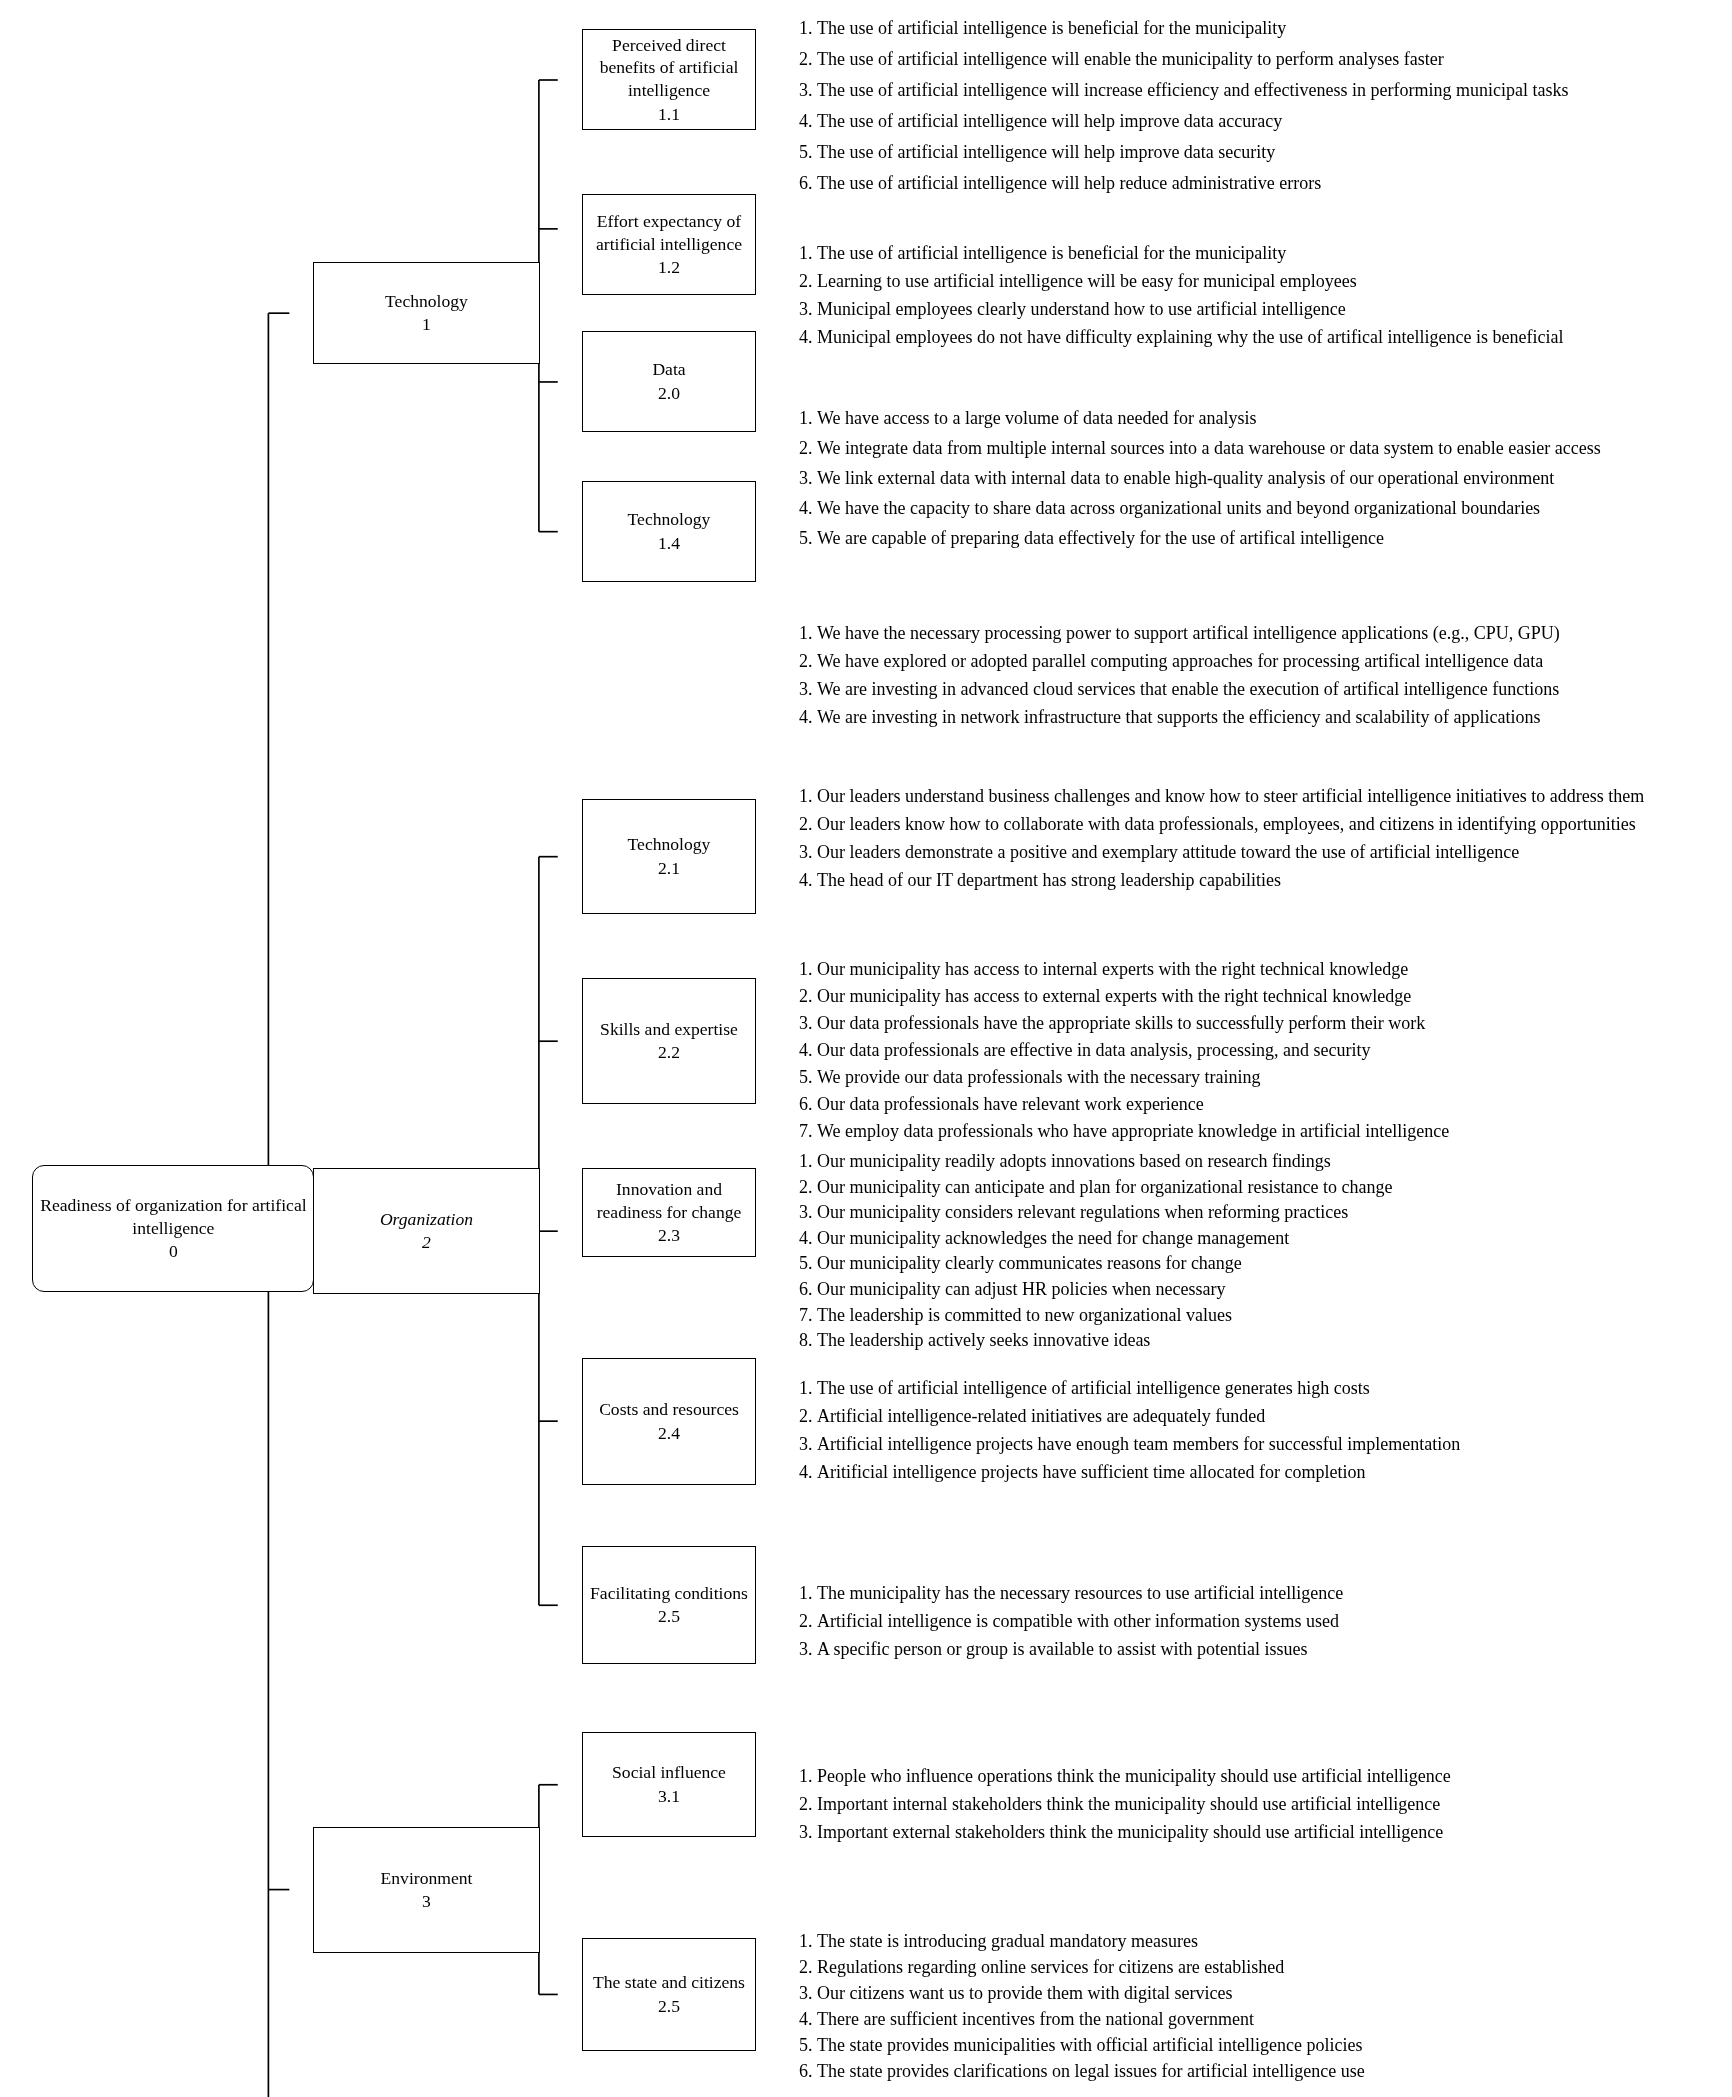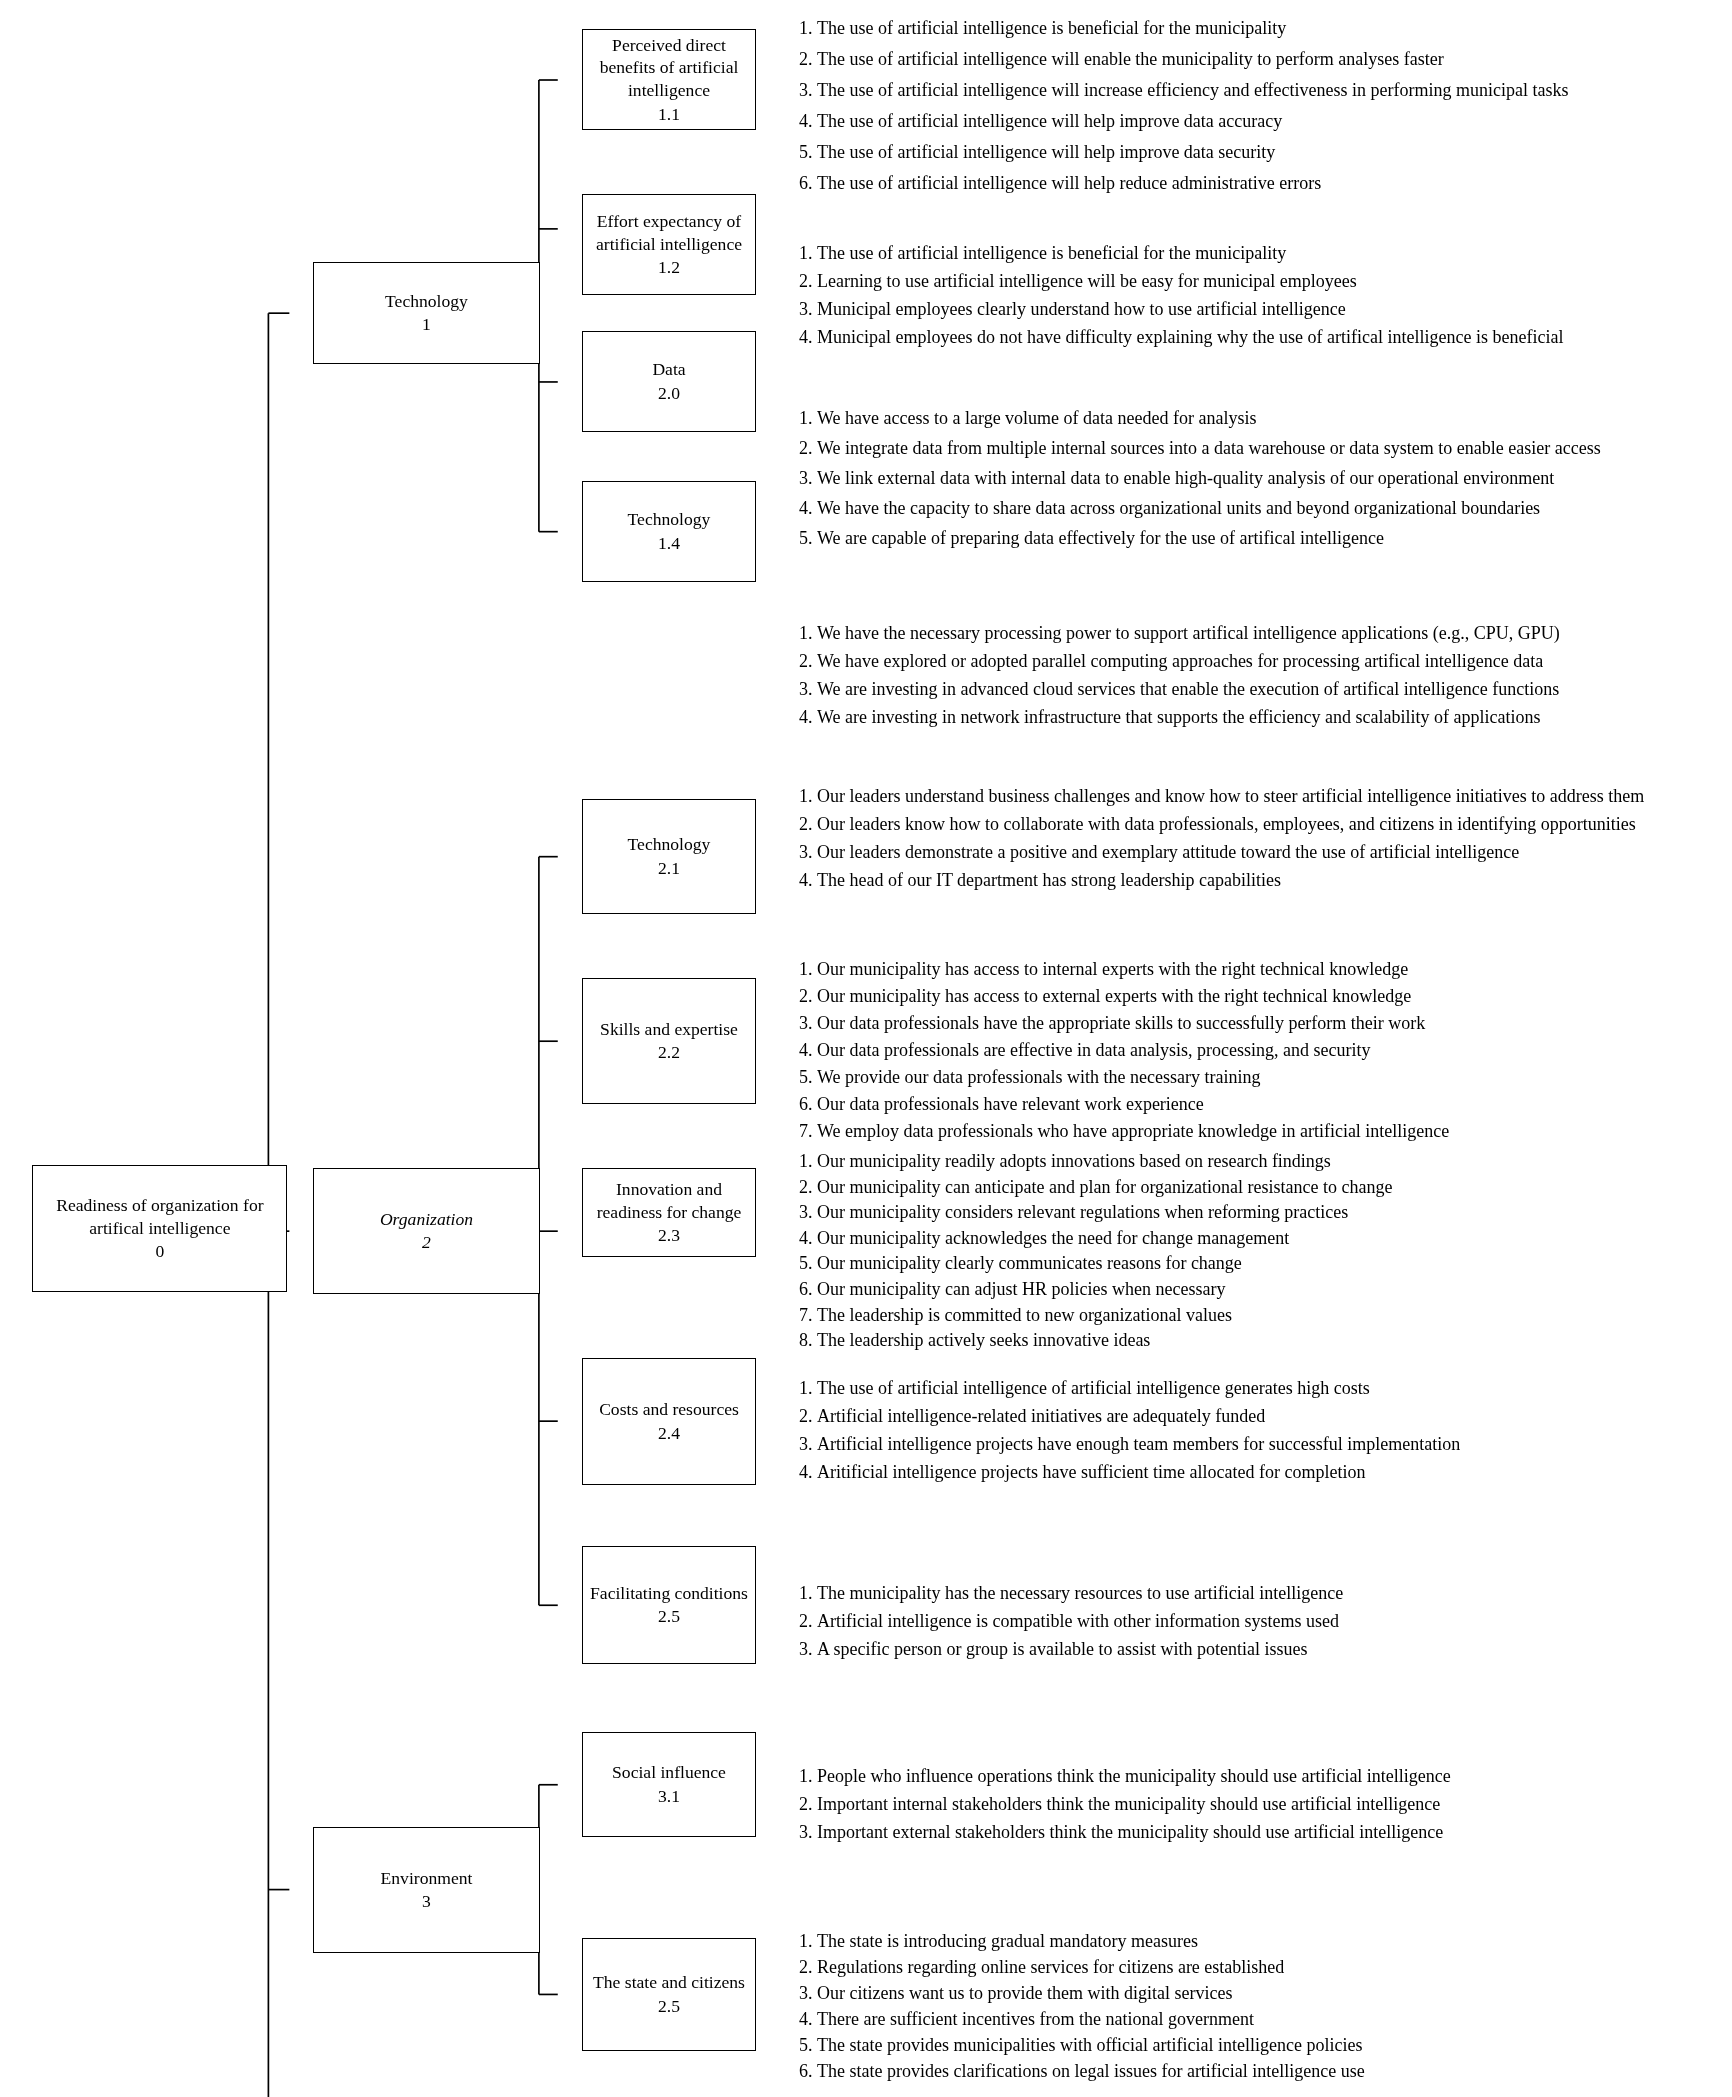--- a/index.html
+++ b/index.html
@@ -18,21 +18,21 @@
     box-sizing: border-box;
     background: #fff;
     display: flex; flex-direction: column;
     align-items: center; justify-content: center;
     text-align: center;
     font-size: 17.6px; line-height: 22.7px;
     padding: 2.5px 4.2px;
     margin-left: 24px;
   }
   .node .num { margin-top: 0.8px; }
-  .root-node  { left: 8.4px;  width: 255px; }
+  .root-node  { left: 8.4px;  width: 282px; border-radius: 12px; }
   .l1-node    { left: 289px; width: 227px; }
   .l2-node    { left: 558px; width: 174px; }
   ol.items {
     position: absolute;
     left: 795px; width: 929px;
     margin: 0; padding: 0 0 0 22px;
     font-size: 18px;
     list-style: decimal outside;
   }
   ol.items li { padding: 0; margin: 0; }

